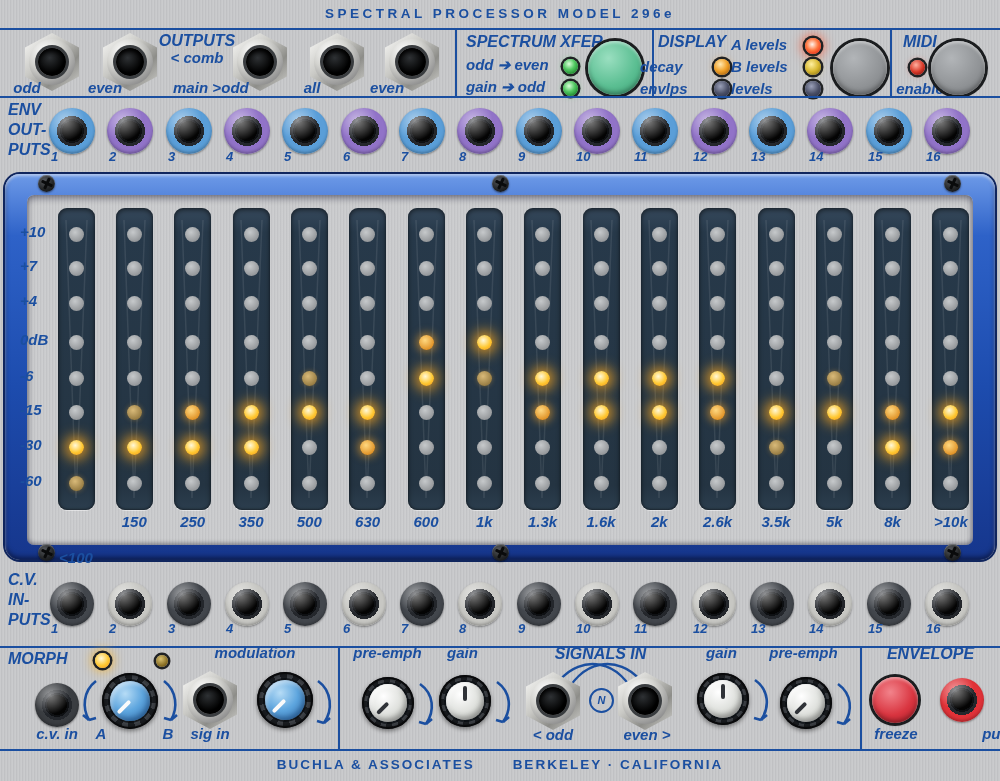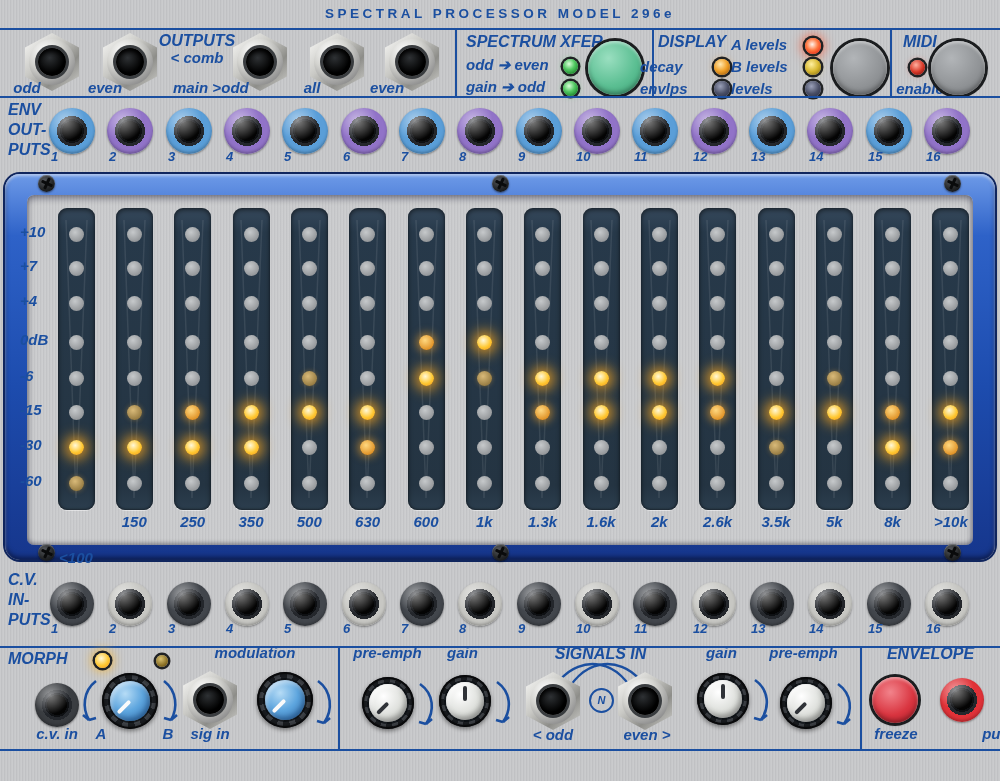--- a/index.html
+++ b/index.html
@@ -236,20 +236,24 @@
     <path d="M9,43 l6,-5 M9,43 l-7,-2" fill="none" stroke="#1b4fa0" stroke-width="2.6"></path>
   </svg>
 
   <div class="lbl f16 ctr" style="left:868px;top:645px;width:125px">ENVELOPE</div>
   <div class="pbtn red d46" style="left:872px;top:677px"></div>
   <div class="cjack j44" style="left:940px;top:678px;--c:#e03238"></div>
   <div class="lbl f15 ctr" style="left:866px;top:726px;width:60px">freeze</div>
   <div class="lbl f15 ctr" style="left:973px;top:726px;width:75px">pulse in</div>
 
   <div class="hl" style="top:749px"></div>
+  <div class="footerbar">
+    <span>BUCHLA &amp; ASSOCIATES</span>
+    <span>BERKELEY · CALIFORNIA</span>
+  </div>
 <div class="hexjack" style="left: 25px; top: 33px;">
       <div class="hexring"></div>
       <div class="hexhole"></div>
     </div>
     <div class="lbl f15 ctr" style="left: -3px; top: 80px; width: 60px;">odd</div>
     <div class="hexjack" style="left: 103px; top: 33px;">
       <div class="hexring"></div>
       <div class="hexhole"></div>
     </div>
     <div class="lbl f15 ctr" style="left: 75px; top: 80px; width: 60px;">even</div>

